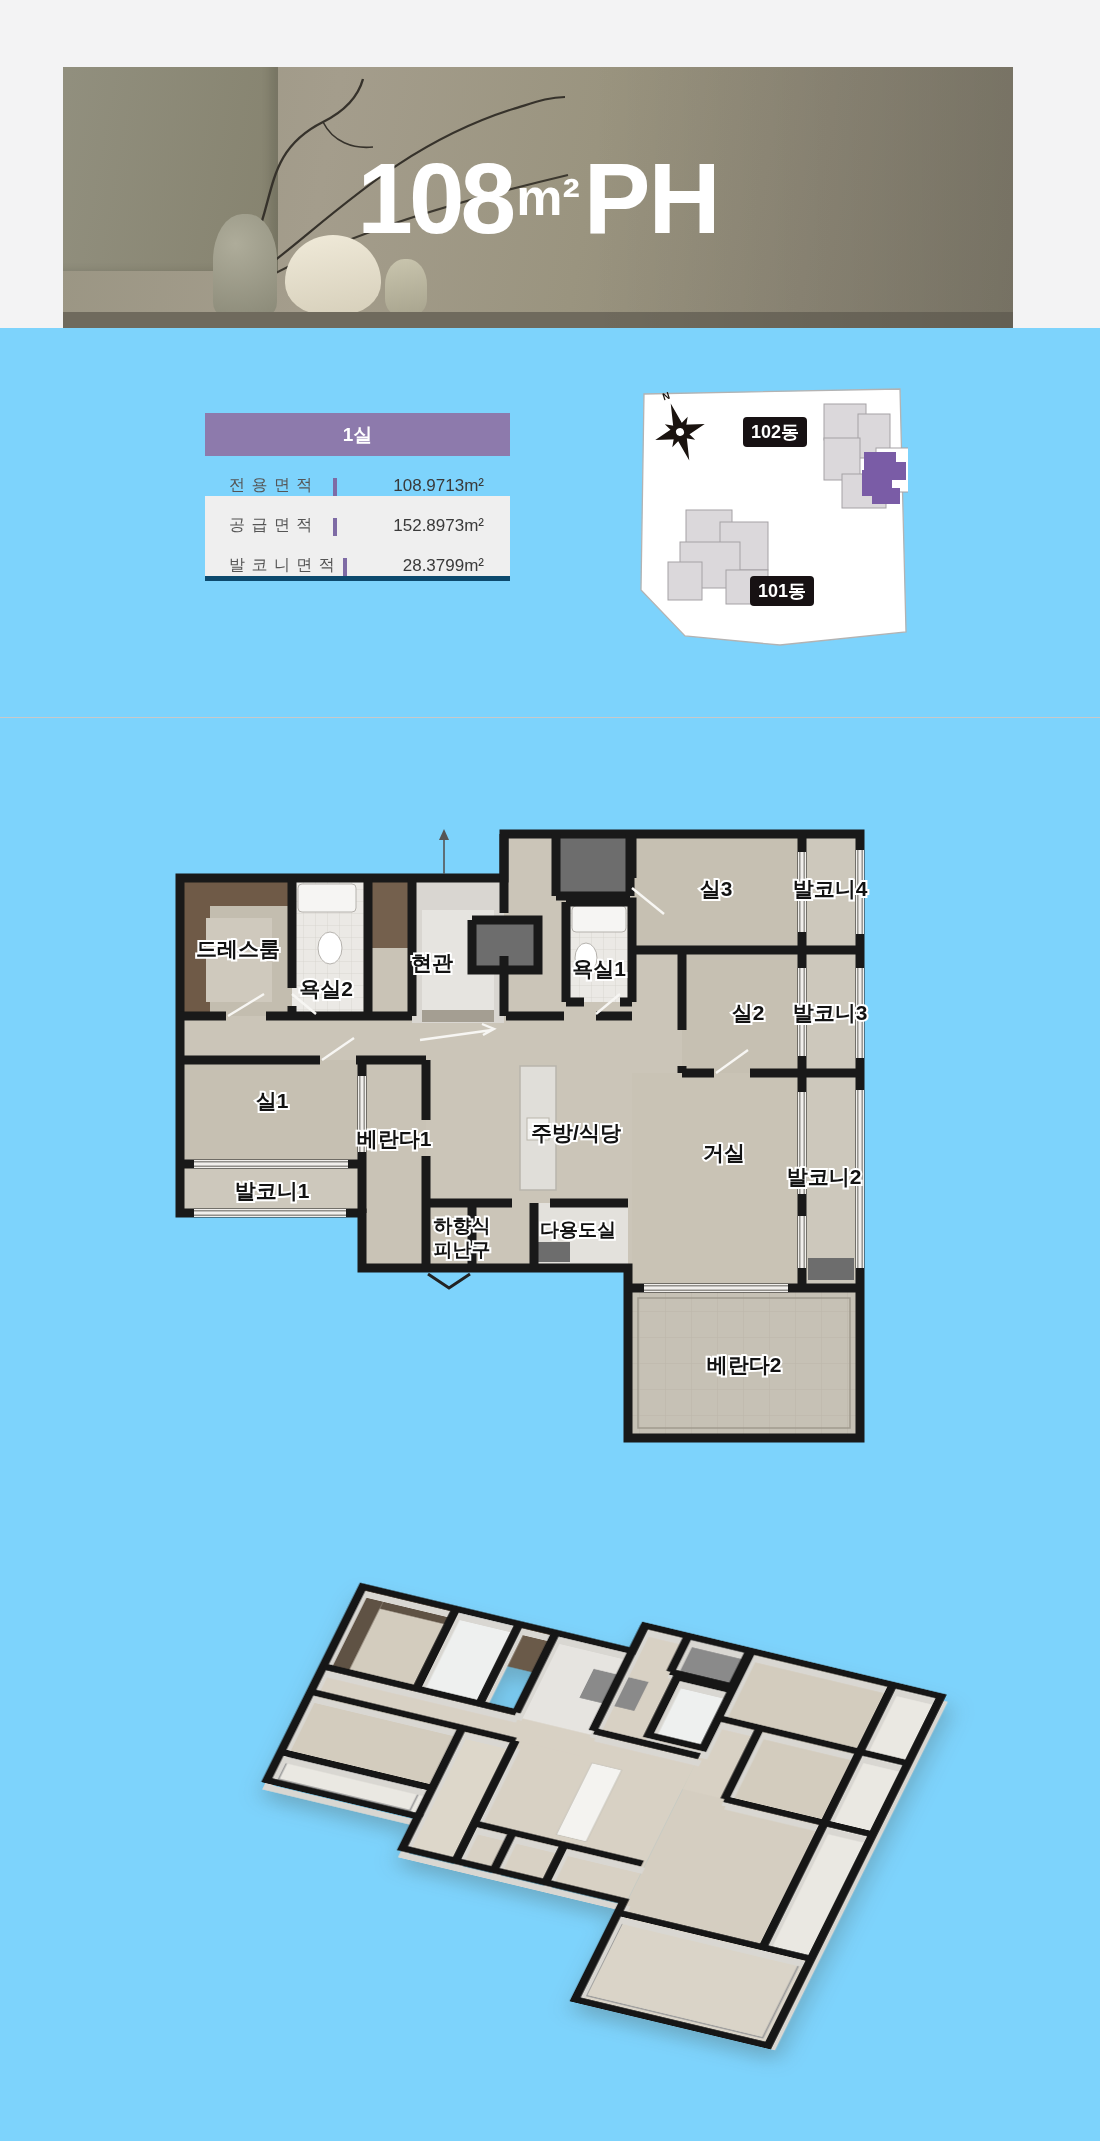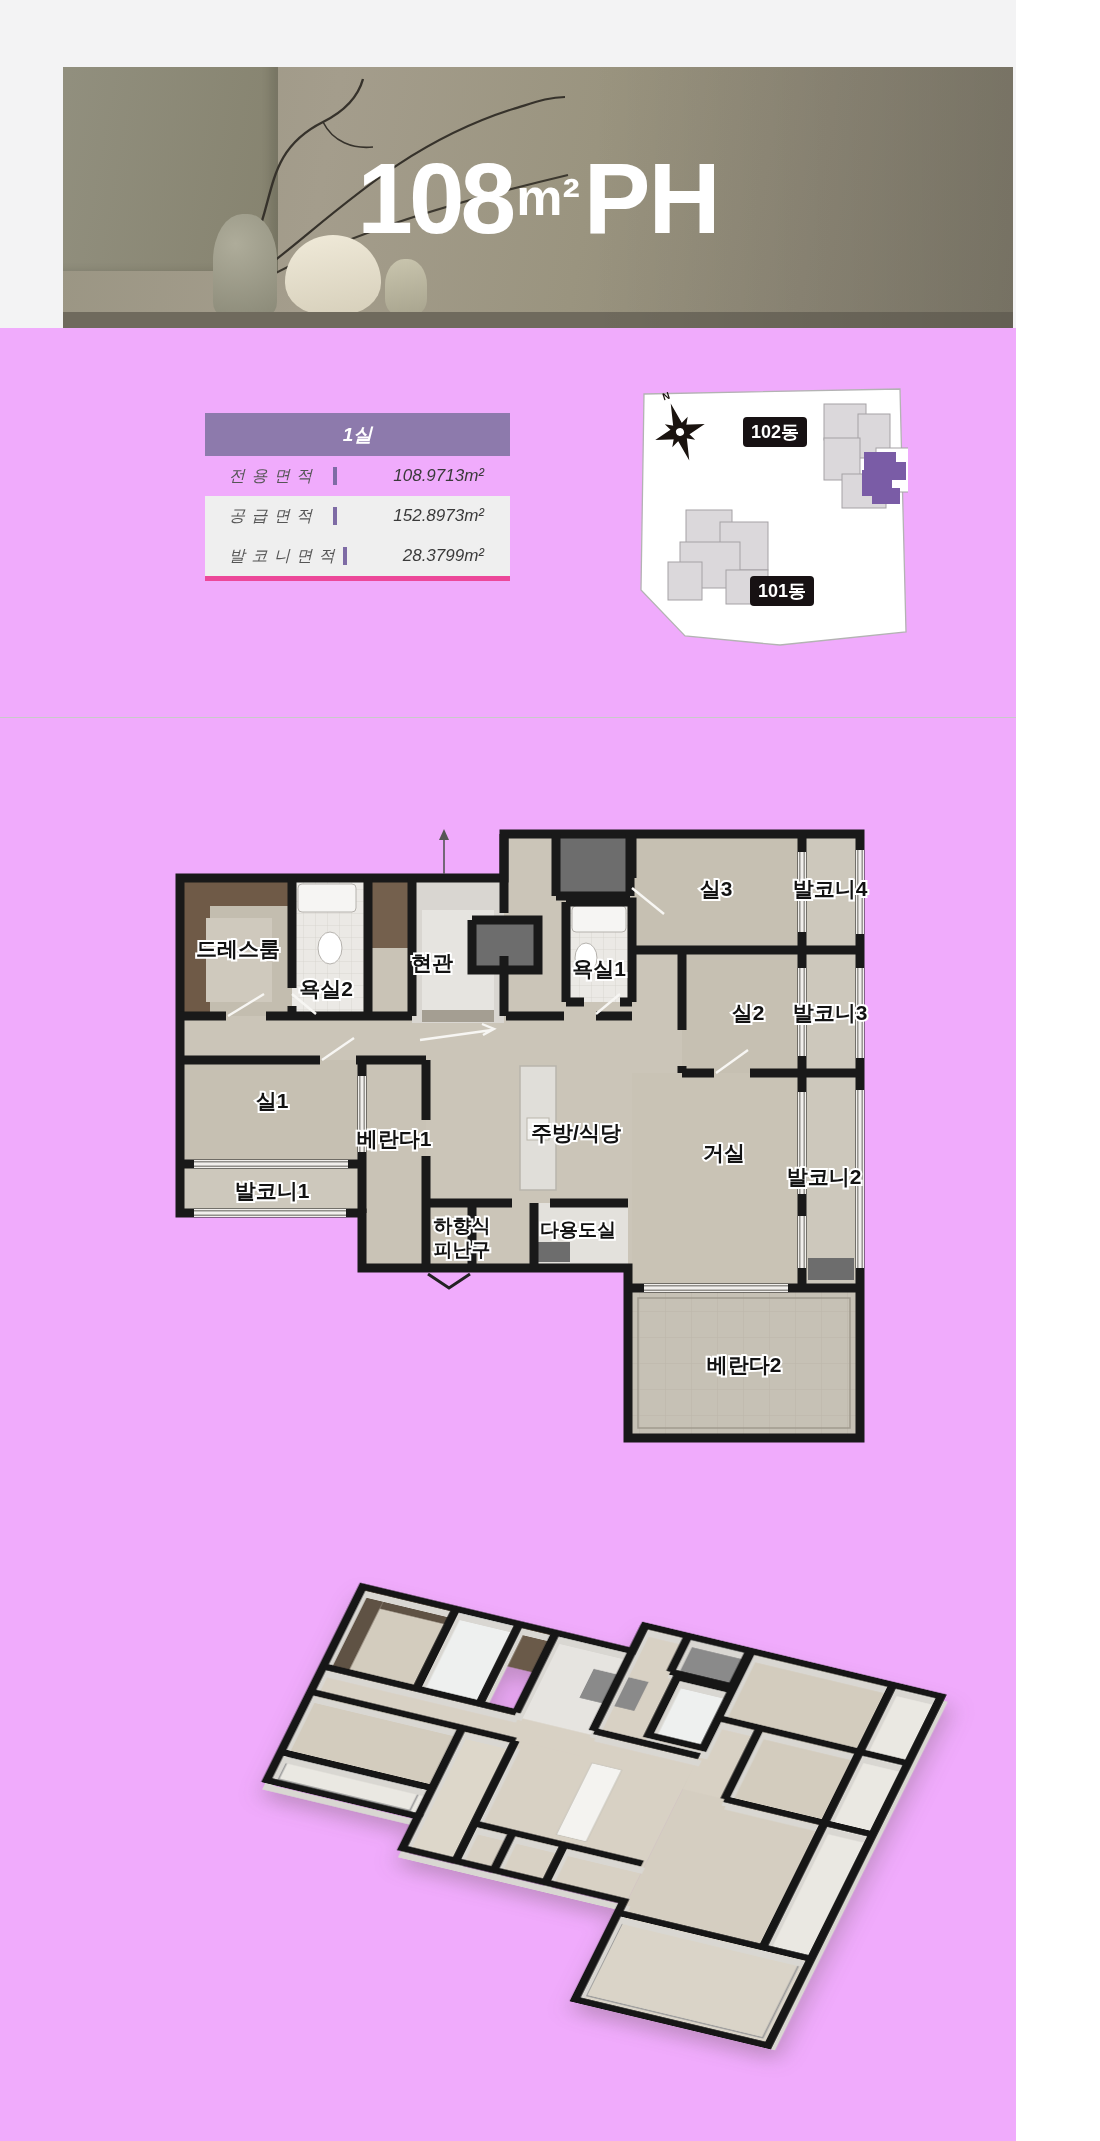--- a/index.html
+++ b/index.html
@@ -1,17 +1,17 @@
 <!DOCTYPE html>
 <html><head>
 <meta charset="utf-8">
 <style>
   html,body{margin:0;padding:0;background:#ffffff;}
   body{font-family:"Liberation Sans","DejaVu Sans",sans-serif;}
-  .page{position:relative;width:1016px;height:2141px;background:#f0abfc;overflow:hidden;}
+  .page{position:relative;width:1100px;height:2141px;background:#7dd3fc;overflow:hidden;}
   .topband{position:absolute;left:0;top:0;width:1100px;height:328px;background:#f3f3f4;}
 
   
   .banner{position:absolute;left:63px;top:67px;width:950px;height:261px;overflow:hidden;
           background:linear-gradient(100deg,#9a9583 0%,#a49d8c 28%,#9a947f 55%,#8e8877 78%,#837e6e 100%);}
   .banner .panel{position:absolute;left:-10px;top:-24px;width:225px;height:228px;
           background:linear-gradient(100deg,#92907f,#86836f);box-shadow:inset -8px 0 10px rgba(0,0,0,.12);}
   .banner .ledge{position:absolute;left:0;bottom:0;width:100%;height:16px;background:#6f6a5d;}
   .banner .vase1{position:absolute;left:150px;bottom:14px;width:64px;height:100px;
           background:radial-gradient(circle at 35% 30%,#aeac9a,#8b8a78);border-radius:46% 46% 12% 12%;}
@@ -21,24 +21,24 @@
           background:linear-gradient(170deg,#c9c5ae,#a8a48e);border-radius:46% 46% 30% 30%;}
   .banner .shade{position:absolute;inset:0;background:linear-gradient(90deg,rgba(0,0,0,0) 55%,rgba(0,0,0,.10));}
   .banner-branches{position:absolute;left:110px;top:0px;}
   .banner-title{position:absolute;inset:0;display:flex;align-items:center;justify-content:center;
           color:#ffffff;font-weight:700;}
   .banner-title .num{font-size:100px;letter-spacing:-4px;line-height:1;}
   .banner-title .unit{font-size:52px;line-height:1;margin:14px 4px 16px 4px;align-self:center;}
   .banner-title .suffix{font-size:100px;letter-spacing:-2px;line-height:1;}
 
   
-  .info-table{position:absolute;left:205px;top:413px;width:305px;border-bottom:5px solid #ec4899;font-style:italic;}
+  .info-table{position:absolute;left:205px;top:413px;width:305px;border-bottom:5px solid #0c4a6e;}
   .info-table .hd{height:43px;background:#8d7aac;color:#fff;display:flex;align-items:center;justify-content:center;
           font-size:19px;font-weight:700;}
-  .info-row{height:40px;display:flex;align-items:center;font-size:16px;}
+  .info-row{height:40px;display:flex;align-items:flex-end;font-size:16px;}
   .info-row.alt{background:#efefef;}
   .info-row .lbl{width:146px;padding-left:24px;color:#555;letter-spacing:1px;white-space:nowrap;}
   .info-row .sep{width:4px;height:18px;background:#7e6ba5;margin:0 8px 0 2px;flex:none;}
   .info-row .val{flex:1;text-align:right;padding-right:26px;color:#3a3a3a;font-size:17px;margin-left:48px;}
 
   
   .sitemap{position:absolute;left:628px;top:386px;width:280px;height:270px;}
   .sitemap text{font-family:"Liberation Sans",sans-serif;}
 
   

